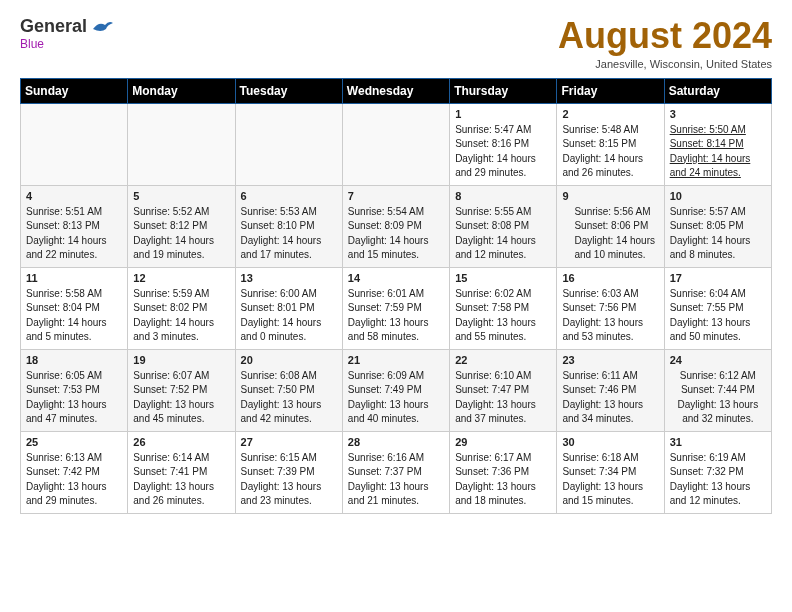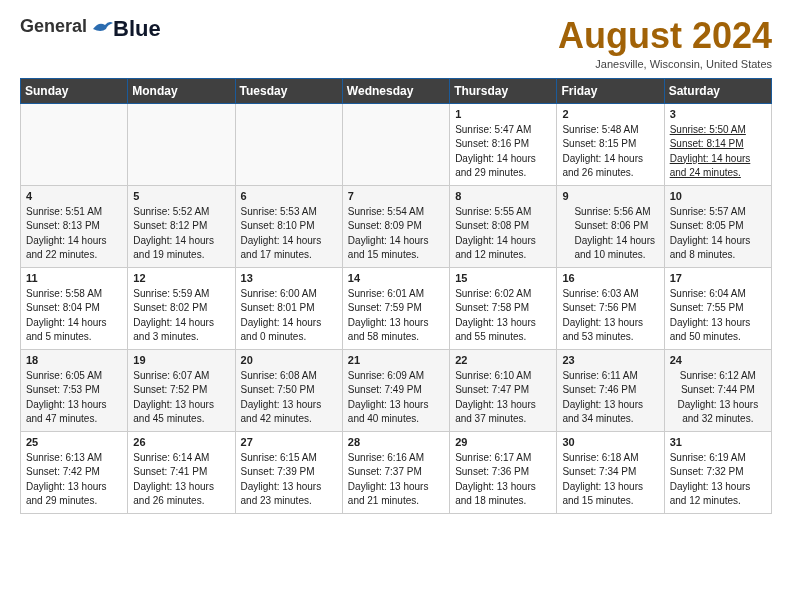--- a/index.html
+++ b/index.html
@@ -11,32 +11,32 @@
       padding: 16px 20px;
     }
     .header {
       display: flex;
       justify-content: space-between;
       align-items: flex-start;
       margin-bottom: 8px;
     }
     .logo {
       display: flex;
-      flex-direction: row;
+      flex-direction: column;
       align-items: flex-start;
     }
     .logo-general {
       font-size: 18px;
       font-weight: bold;
       color: #333;
     }
     .logo-blue {
-      font-size: 22px;
-      font-weight: bold;
-      color: #0f172a;
+      font-size: 12px;
+      font-weight: normal;
+      color: #a21caf;
     }
     .logo-row {
       display: flex;
       align-items: center;
       gap: 2px;
     }
     .title-section {
       text-align: right;
     }
     .month-year {
@@ -49,21 +49,21 @@
       font-size: 11px;
       color: #444;
       margin-top: 2px;
     }
     table {
       width: 100%;
       border-collapse: collapse;
       table-layout: fixed;
     }
     thead tr {
-      background-color: #404040;
+      background-color: #000000;
       padding-left: 48px;
     }
     thead th {
       color: #fff;
       font-size: 12px;
       font-weight: bold;
       padding: 5px 4px;
       text-align: left;
       border: 1px solid #1a5a9a;
     }

